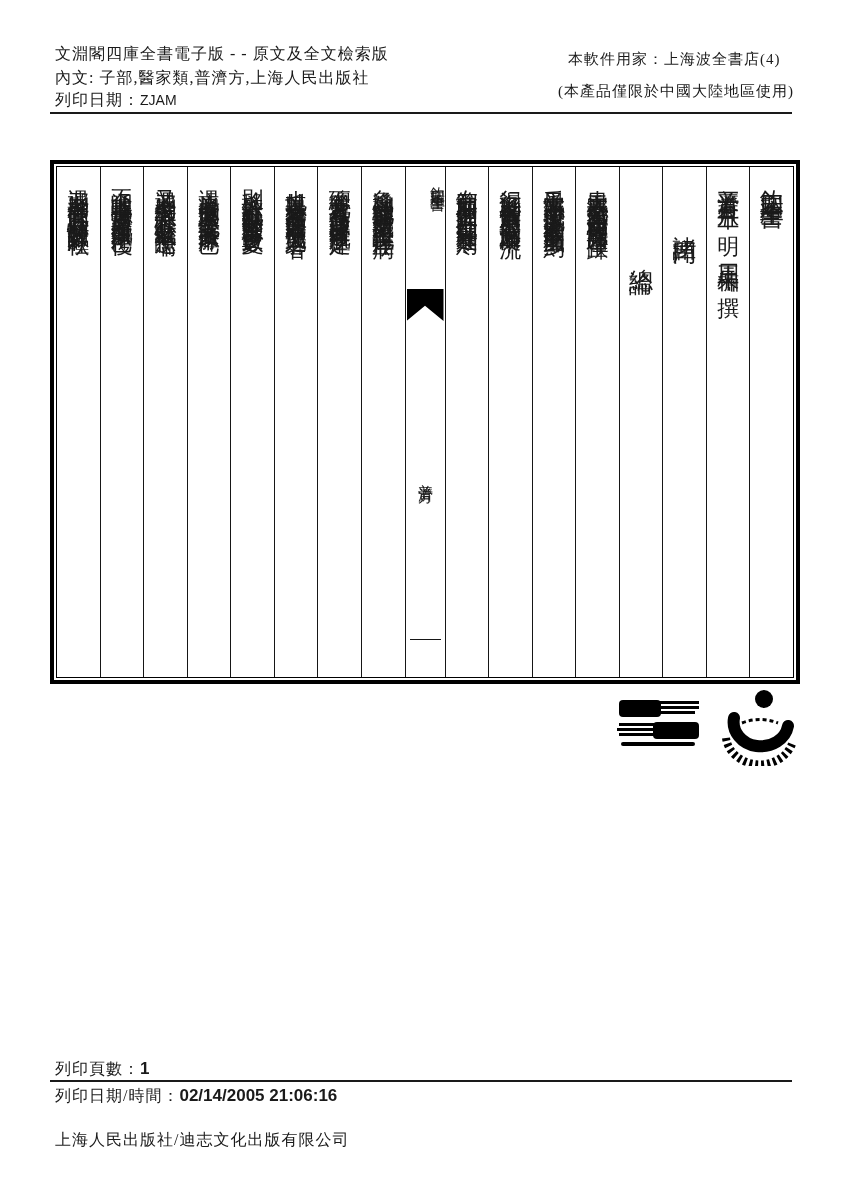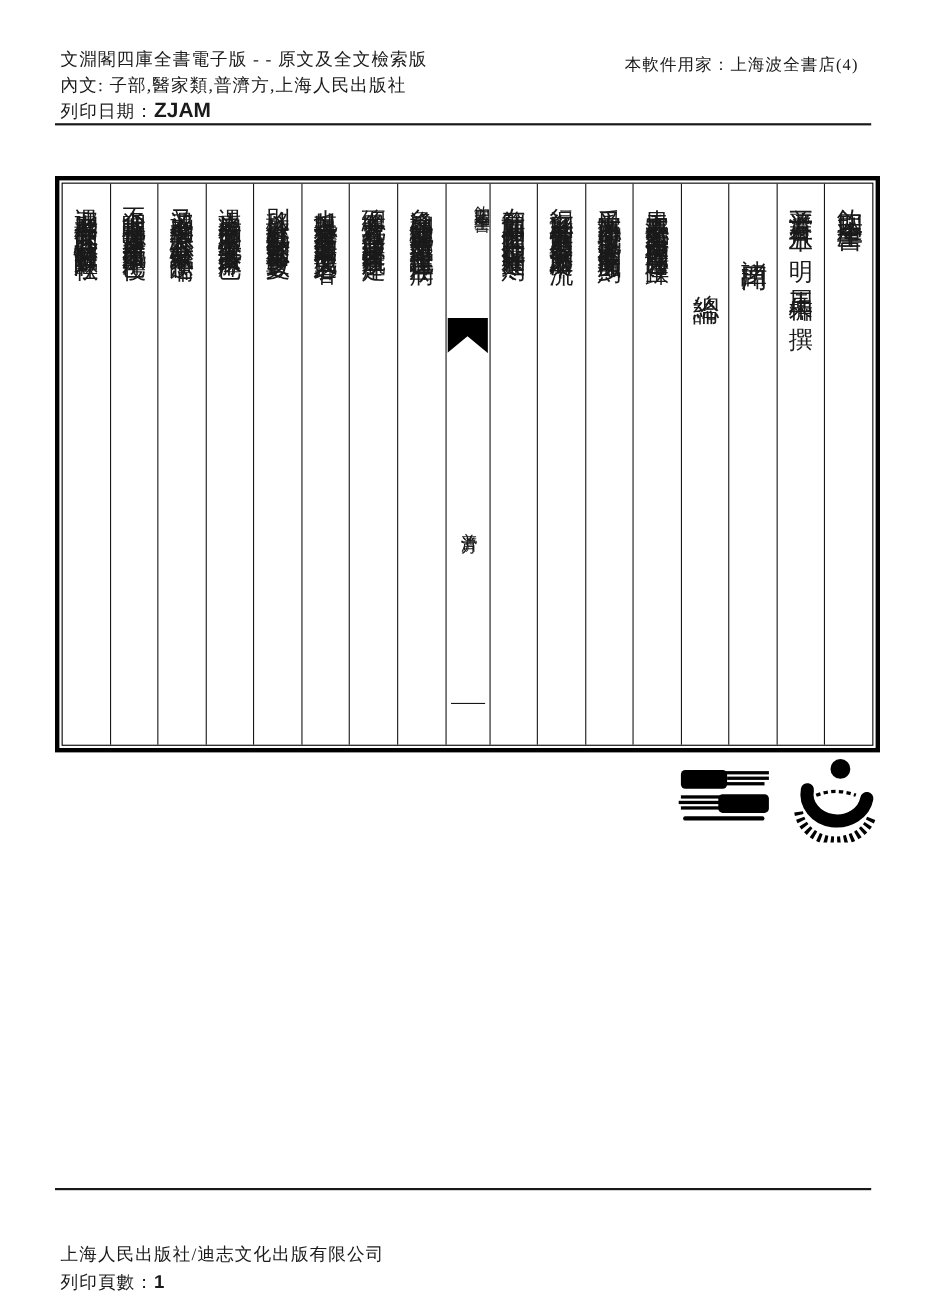--- a/index.html
+++ b/index.html
@@ -5,21 +5,21 @@
   html,body{margin:0;padding:0;background:#fff;}
   .screen{
     position:relative;width:841px;height:1190px;background:#fff;overflow:hidden;
     font-family:"Liberation Serif","DejaVu Serif",serif;color:#1a1a1a;
   }
   
   .hdr-line{position:absolute;white-space:nowrap;font-size:16px;letter-spacing:1px;}
   .hdr-title{left:55px;top:44px;}
   .hdr-path{left:55px;top:68px;}
   .hdr-user{left:55px;top:90px;}
-  .hdr-user .uval{font-family:"Liberation Sans","DejaVu Sans",sans-serif;font-weight:700;font-size:19px;letter-spacing:0;}
+  .hdr-user .uval{font-family:"Liberation Sans","DejaVu Sans",sans-serif;font-weight:400;font-size:14px;letter-spacing:0;}
   .hdr-licensee{left:568px;top:50px;font-size:15px;}
   .hdr-notice{left:558px;top:82px;font-size:15px;}
   .rule{position:absolute;left:50px;width:742px;height:2px;background:#1a1a1a;}
   .rule-top{top:112px;}
   .rule-bottom{top:1080px;}
   
   .page-frame{
     position:absolute;left:50px;top:160px;width:750px;height:524px;
     border:4px solid #000;box-sizing:border-box;background:#fff;
   }
@@ -56,35 +56,36 @@
     font-size:15px;letter-spacing:2px;line-height:1;
   }
   .spine-line{position:absolute;top:472px;left:4px;right:4px;height:1px;background:#161616;}
   
   .logo{position:absolute;}
   .logo-books{left:613px;top:692px;}
   .logo-circle{left:712px;top:686px;}
   
   .ftr-line{position:absolute;left:55px;white-space:nowrap;font-size:16px;letter-spacing:1px;}
   .ftr-1{top:1086px;}
-  .ftr-2{top:1156px;}
+  .ftr-2{top:1059px;}
   .ftr-3{top:1130px;text-align:center;}
   .num{font-family:"Liberation Sans","DejaVu Sans",sans-serif;font-weight:600;font-size:17px;letter-spacing:0;}
 </style>
 </head>
 <body>
 
 <div class="screen">
 
   <div class="hdr-line hdr-title">文淵閣四庫全書電子版 - - 原文及全文檢索版</div>
   <div class="hdr-line hdr-path">內文: 子部,醫家類,普濟方,上海人民出版社</div>
   <div class="hdr-line hdr-user">
     <span>列印日期：</span><span class="uval">ZJAM</span>
   </div>
   <div class="hdr-line hdr-licensee">本軟件用家：上海波全書店(4)</div>
+  <div class="hdr-line hdr-notice">(本產品僅限於中國大陸地區使用)</div>
   <div class="rule rule-top"></div>
 
   <div class="page-frame">
     <div class="page-inner">
       <div class="col">
           <span class="vtext title">欽定四庫全書</span>
         </div>
       <div class="col">
           <span class="vtext">普濟方卷一百八十五　明　周王朱橚　撰</span>
         </div>
@@ -155,18 +156,21 @@
   <div class="logo logo-circle">
     <svg width="95" height="80" viewBox="0 0 95 80" xmlns="http://www.w3.org/2000/svg">
       <circle cx="52" cy="13" r="9" fill="#000"></circle>
       <path d="M22,32 A27,24 0 1 0 76,40" fill="none" stroke="#000" stroke-width="12" stroke-linecap="round"></path>
       <path d="M30,37 Q48,30 66,37" fill="none" stroke="#000" stroke-width="3" stroke-dasharray="4 3"></path>
       <path d="M14,52 A34,30 0 0 0 80,58" fill="none" stroke="#000" stroke-width="8" stroke-dasharray="3 3"></path>
     </svg>
   </div>
 
   <div class="rule rule-bottom"></div>
+  <div class="ftr-line ftr-1">
+    <span>列印日期/時間：</span><span class="num">02/14/2005 21:06:16</span>
+  </div>
   <div class="ftr-line ftr-2">
     <span>列印頁數：</span><span class="num">1</span>
   </div>
   <div class="ftr-line ftr-3">上海人民出版社/迪志文化出版有限公司</div>
 
 </div>
 
 </body></html>

